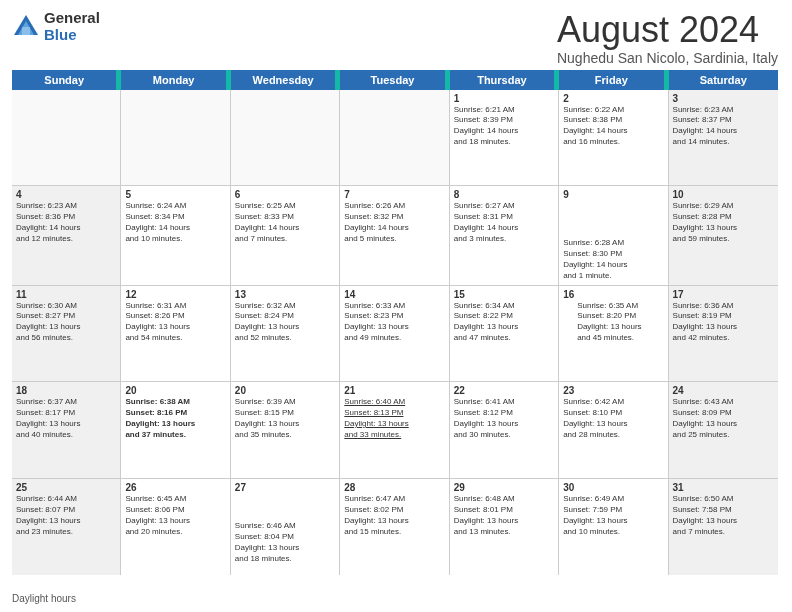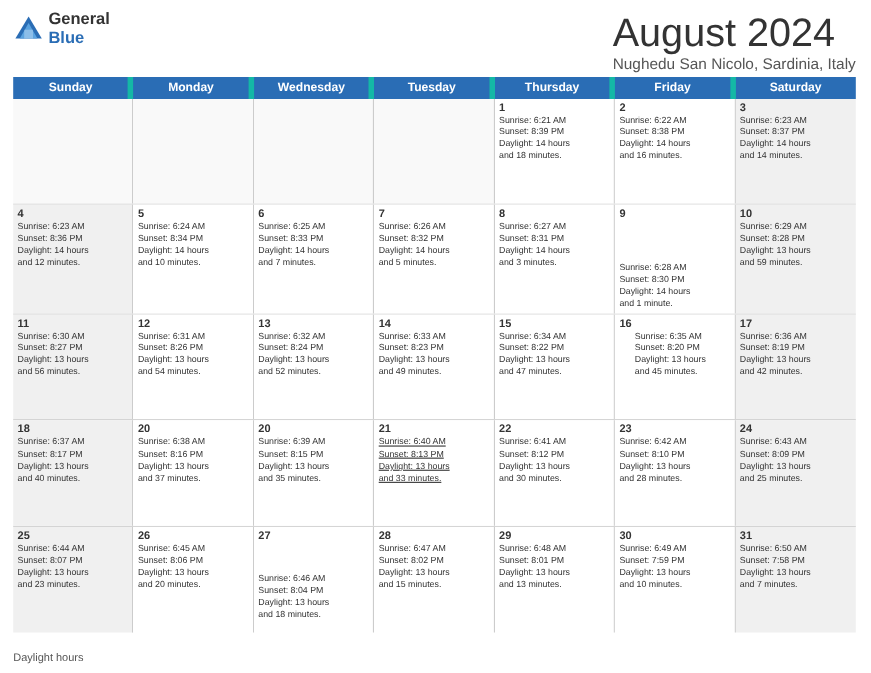--- a/index.html
+++ b/index.html
@@ -287,21 +287,21 @@
         <div class="cal-row">
           <div class="cal-cell shaded">
             <span class="day-num">18</span>
             <div class="cell-info" style="white-space: pre-line;">Sunrise: 6:37 AM
 Sunset: 8:17 PM
 Daylight: 13 hours
 and 40 minutes.</div>
           </div>
           <div class="cal-cell">
             <span class="day-num">20</span>
-            <div class="cell-info" style="white-space: pre-line;">Sunrise: 6:38 AM
+            <div class="cell-info" style="white-space: pre-line; font-weight: bold;">Sunrise: 6:38 AM
 Sunset: 8:16 PM
 Daylight: 13 hours
 and 37 minutes.</div>
           </div>
           <div class="cal-cell">
             <span class="day-num">20</span>
             <div class="cell-info" style="white-space: pre-line;">Sunrise: 6:39 AM
 Sunset: 8:15 PM
 Daylight: 13 hours
 and 35 minutes.</div>

